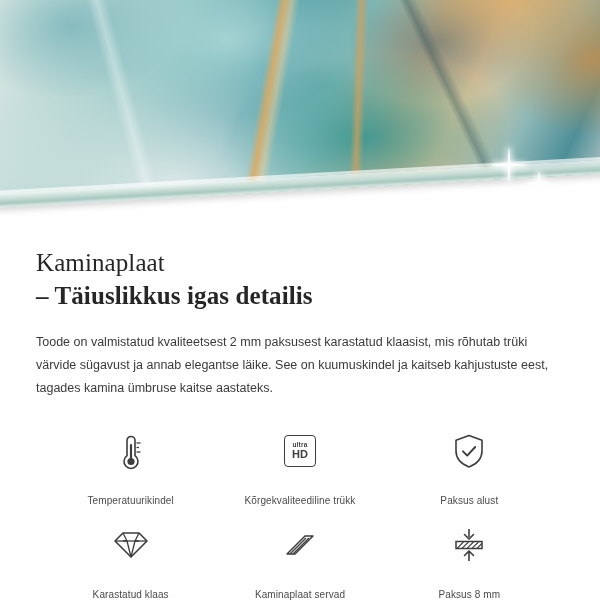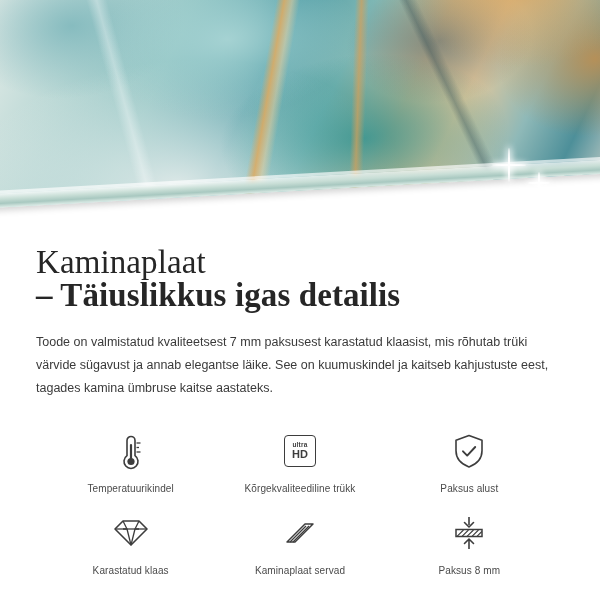--- a/index.html
+++ b/index.html
@@ -104,21 +104,21 @@
   .sparkle.s2:before { width: 22px; }
   .sparkle.s2:after { height: 22px; }
 
   
   .content {
     padding: 0 36px;
   }
   .title {
     margin: 28px 0 0 0;
     font-family: "Liberation Serif", serif;
-    font-size: 33px;
+    font-size: 25px;
     line-height: 33px;
     font-weight: 400;
     color: #262626;
     letter-spacing: 0.1px;
   }
   .title .line2 { display: block; font-weight: bold; }
 
   .paragraph {
     margin: 19px 0 0 0;
     font-size: 12.5px;
@@ -141,21 +141,21 @@
     align-items: center;
     justify-content: flex-start;
   }
   .feature-icon {
     height: 42px;
     display: flex;
     align-items: center;
     justify-content: flex-start;
   }
   .feature-label {
-    margin-top: 11px;
+    margin-top: 23px;
     font-size: 10px;
     color: #4a4a4a;
     text-align: center;
     letter-spacing: 0.1px;
   }
   svg { display: block; }
 
   .ultrahd-box {
     width: 30px;
     height: 30px;
@@ -195,21 +195,21 @@
     <div class="sparkle s2"></div>
   </div>
 
   <div class="content">
 
     <h1 class="title">
       <span>Kaminaplaat</span>
       <span class="line2">– Täiuslikkus igas detailis</span>
     </h1>
 
-    <p class="paragraph">Toode on valmistatud kvaliteetsest 7 mm paksusest karastatud klaasist, mis rõhutab trüki värvide sügavust ja annab elegantse läike. See on kuumuskindel ja kaitseb kahjustuste eest, tagades kamina ümbruse kaitse aastateks.</p>
+    <p class="paragraph">Toode on valmistatud kvaliteetsest 2 mm paksusest karastatud klaasist, mis rõhutab trüki värvide sügavust ja annab elegantse läike. See on kuumuskindel ja kaitseb kahjustuste eest, tagades kamina ümbruse kaitse aastateks.</p>
 
     <div class="features">
 
       <div class="feature">
         <div class="feature-icon">
           <svg width="34" height="40" viewBox="0 0 34 40">
             <path d="M17 5.5a4 4 0 0 0-4 4v15.2a7 7 0 1 0 8 0V9.5a4 4 0 0 0-4-4z" fill="none" stroke="#3d3d3d" stroke-width="1.6"></path>
             <circle cx="17" cy="30.5" r="3.6" fill="#3d3d3d"></circle>
             <rect x="15.9" y="13" width="2.2" height="15" rx="1.1" fill="#3d3d3d"></rect>
             <line x1="22.5" y1="12" x2="26.5" y2="12" stroke="#3d3d3d" stroke-width="1.3"></line>

